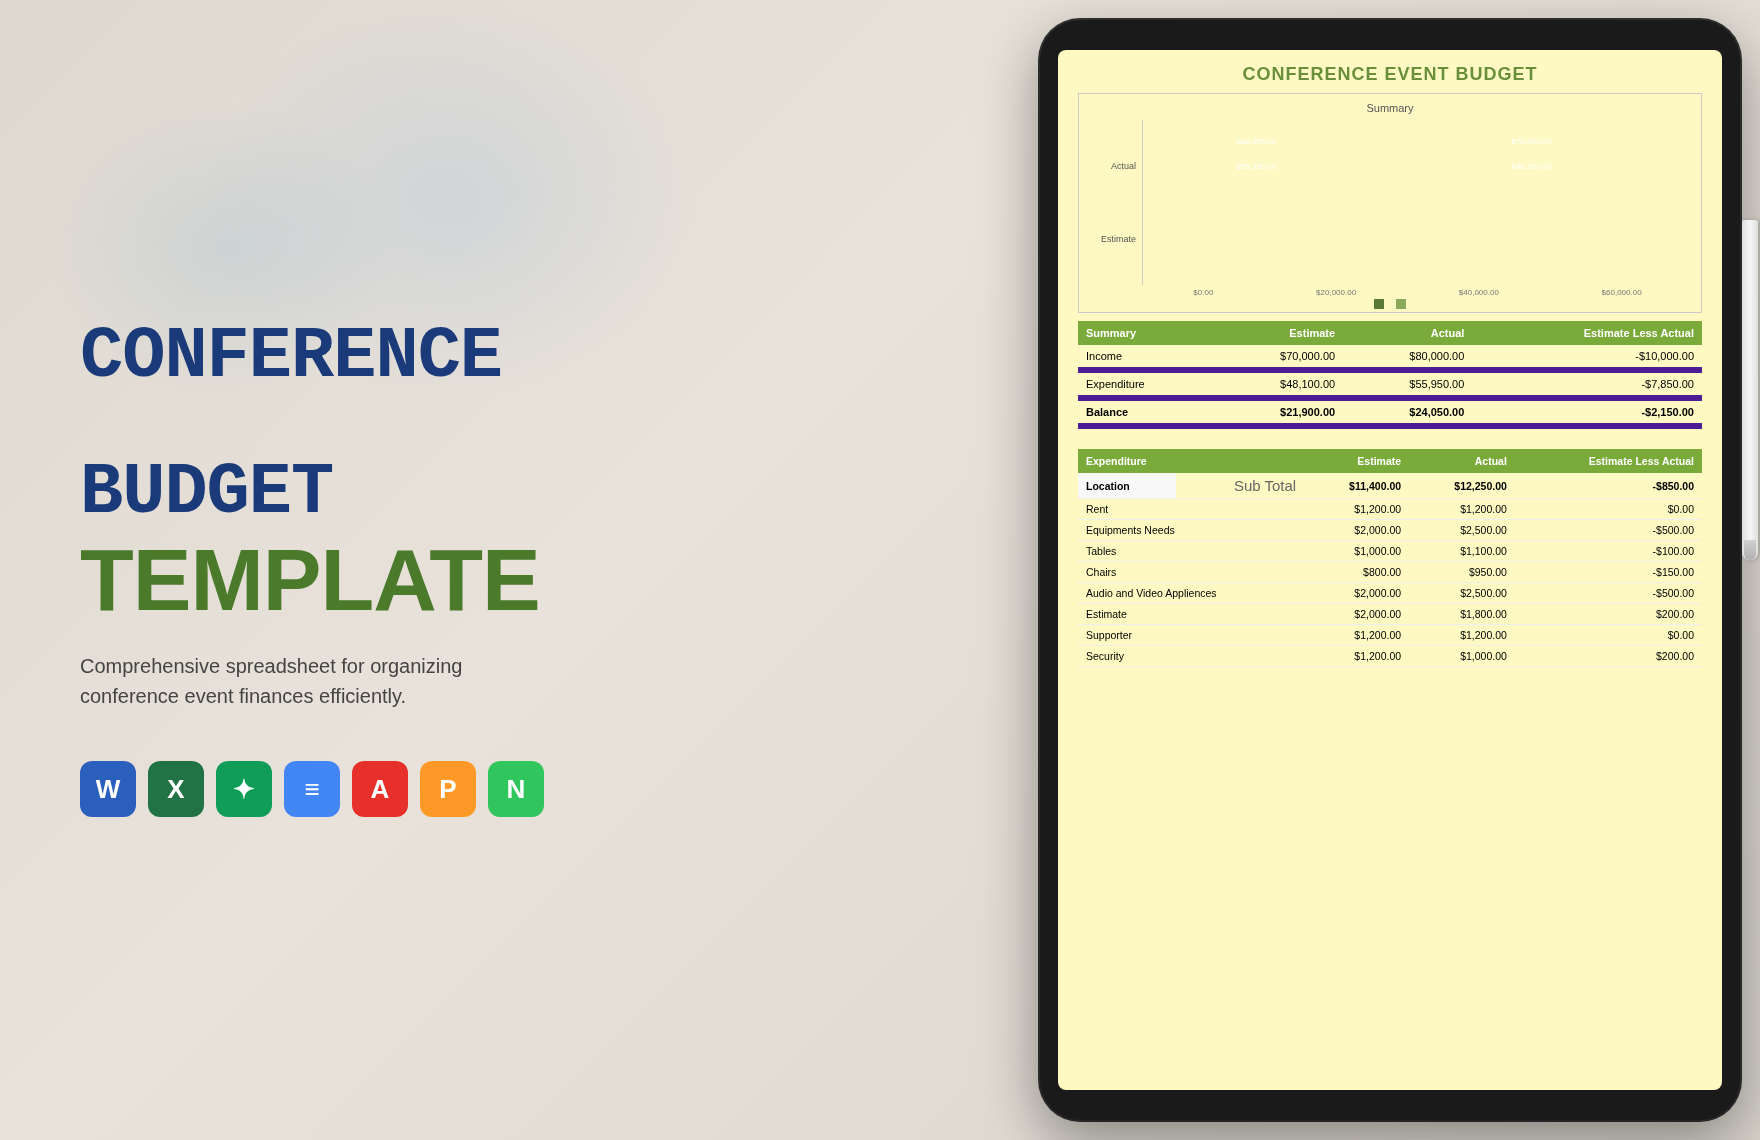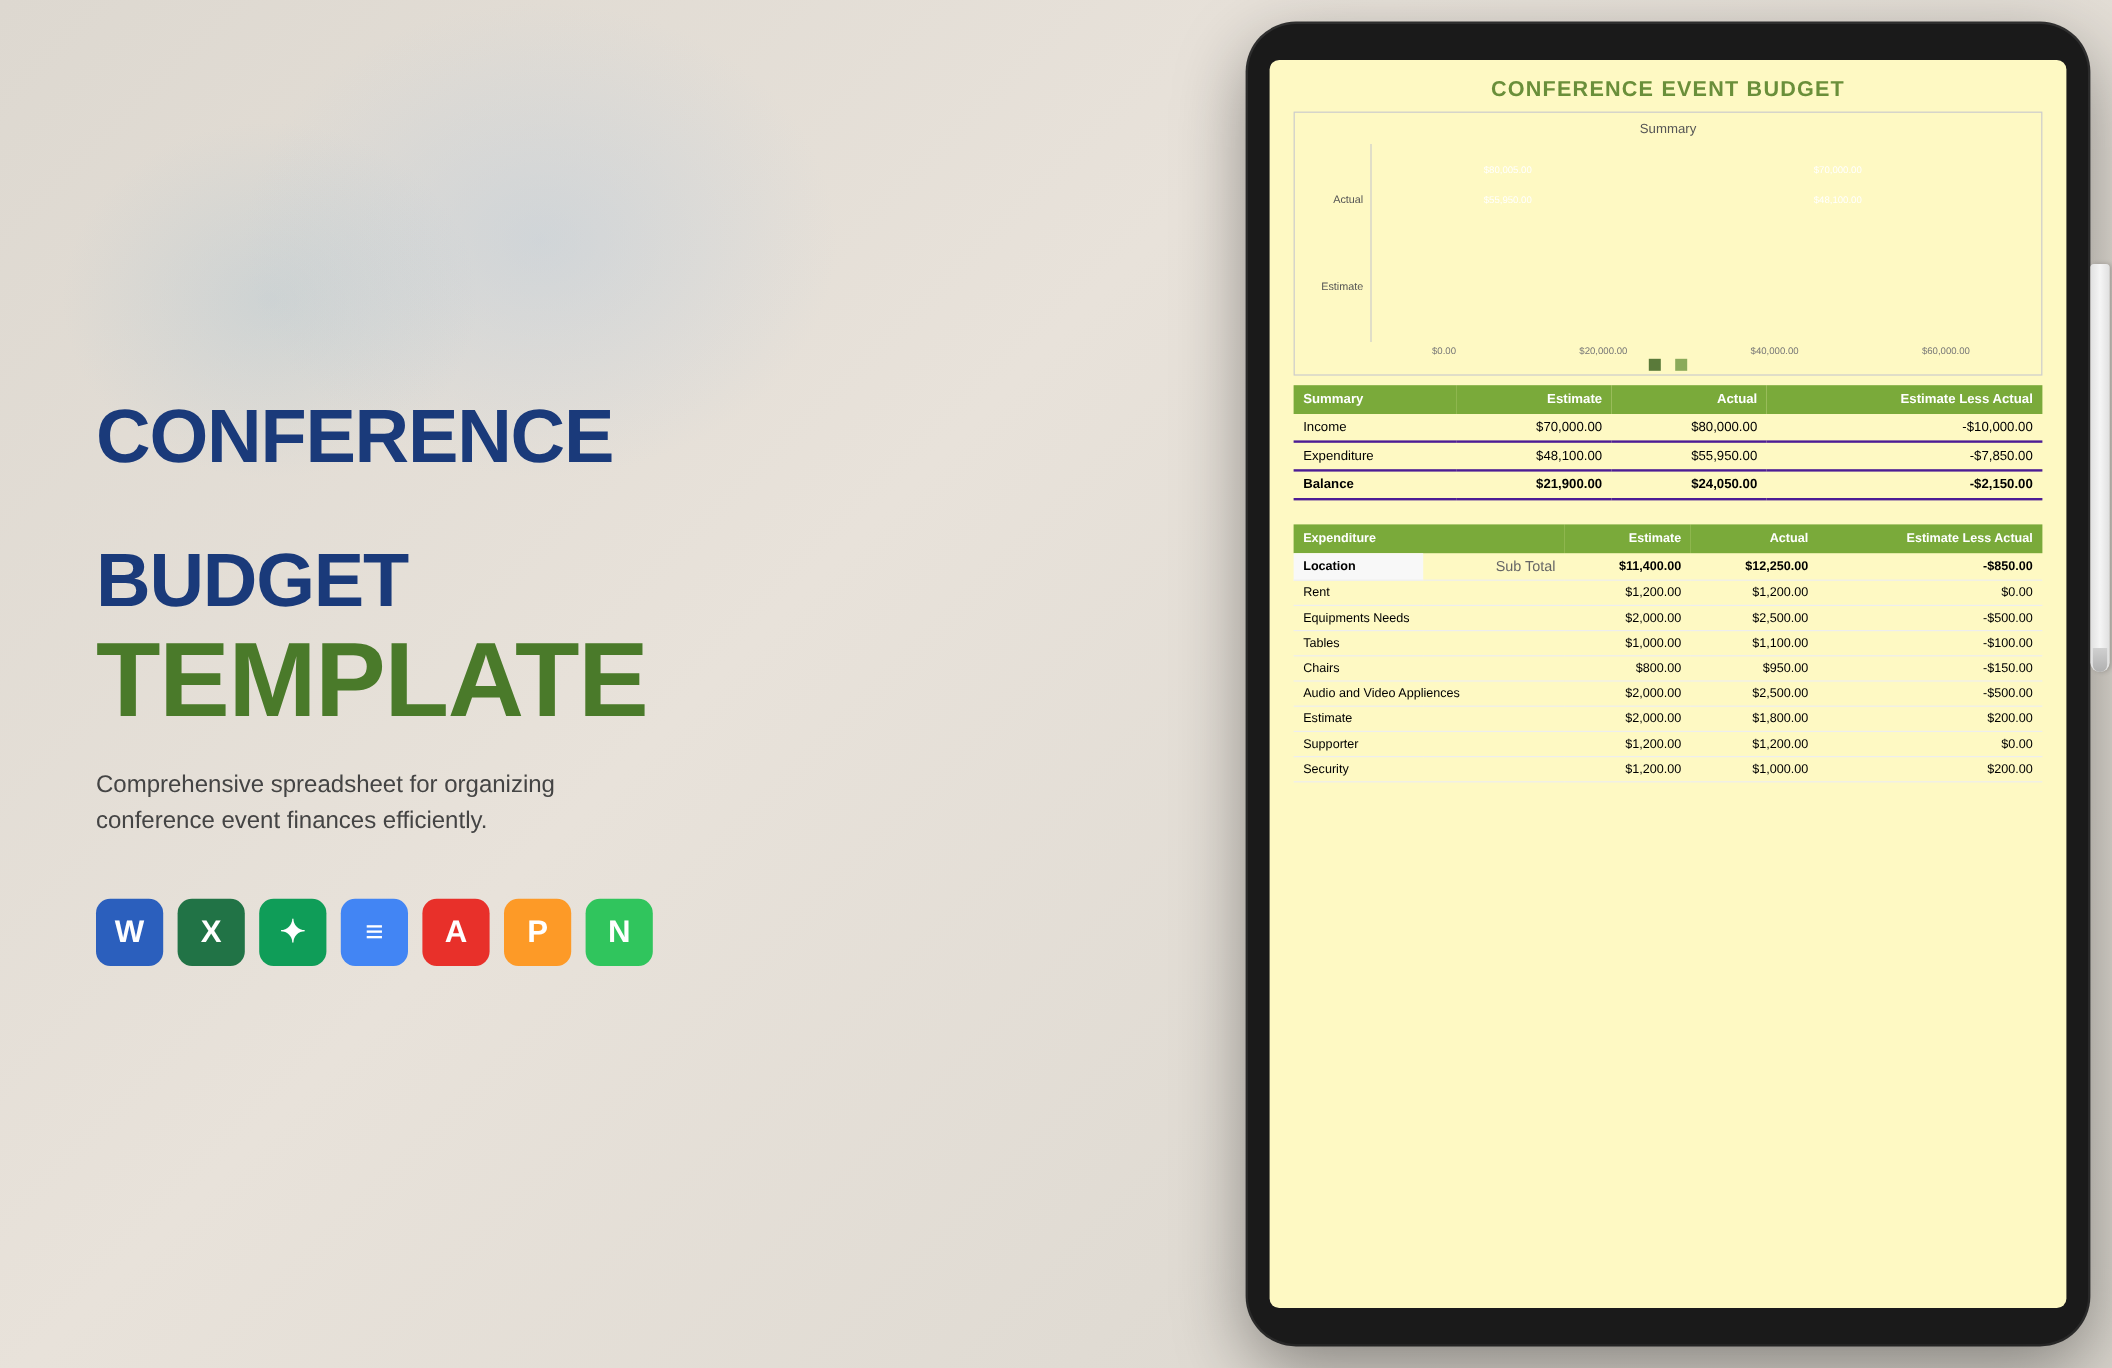--- a/index.html
+++ b/index.html
@@ -38,27 +38,28 @@
       position: absolute;
       left: 0; top: 0;
       width: 620px; height: 1140px;
       display: flex;
       flex-direction: column;
       justify-content: center;
       padding: 60px 60px 60px 80px;
     }
 
     .main-title {
-      font-size: 63px;
+      font-size: 72px;
       font-weight: 900;
       line-height: 0.95;
       color: #1a3a7a;
       text-transform: uppercase;
       letter-spacing: -1px;
       margin-bottom: 10px;
+      font-family: Liberation Mono, monospace;
     }
 
     .subtitle {
       font-size: 88px;
       font-weight: 900;
       line-height: 0.95;
       color: #4a7a2a;
       text-transform: uppercase;
       letter-spacing: -1px;
       margin-bottom: 30px;
@@ -281,21 +282,21 @@
       color: white;
       padding: 6px 8px;
       text-align: left;
       font-weight: 600;
     }
 
     .summary-table th.right { text-align: right; }
 
     .summary-table td {
       padding: 5px 8px;
-      border-bottom: 2px solid #4c1d95;
+      border-bottom: 6px solid #4c1d95;
       text-align: right;
     }
 
     .summary-table td:first-child { text-align: left; }
 
     .summary-table tr.balance-row td {
       font-weight: 700;
       border-top: 1px solid #aaa;
     }
 
@@ -317,21 +318,21 @@
 
     .exp-table th.right { text-align: right; }
 
     .exp-table td {
       padding: 4px 8px;
       border-bottom: 1px solid #eee;
       text-align: right;
     }
 
     .exp-table td:first-child { text-align: left; }
-    .exp-table td.sub-total-label { font-size: 12px; color: #666; }
+    .exp-table td.sub-total-label { font-size: 15px; color: #666; }
 
     .exp-table tr.location-row td {
       font-weight: 400;
     }
 
     .exp-table tr.location-row td:first-child {
       background: #f8f8f8;
     }
   </style>
 </head>

